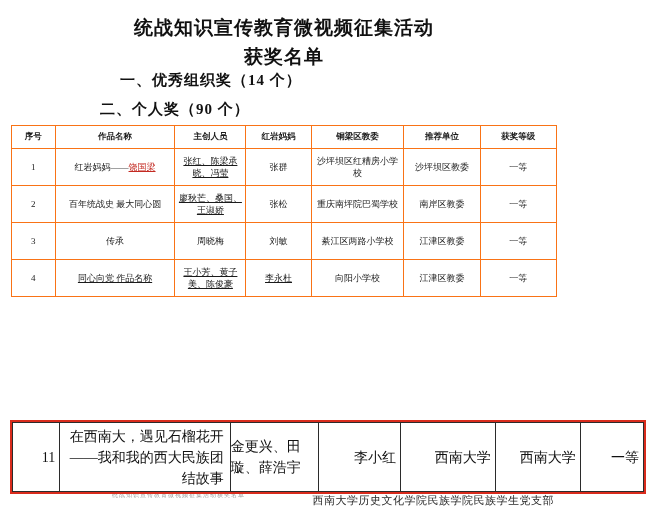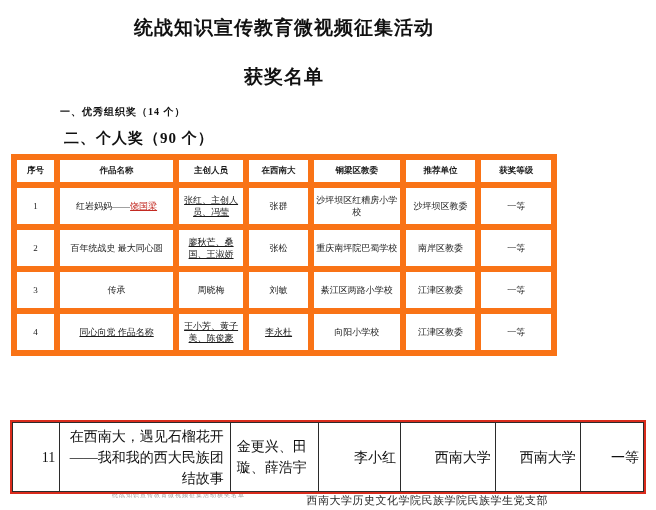--- a/index.html
+++ b/index.html
@@ -26,64 +26,62 @@
     font-family: "Liberation Serif", serif;
     font-weight: bold;
     font-size: 19px;
     letter-spacing: 1px;
     color: #111;
     margin-top: 14px;
     line-height: 1.5;
   }
   .doc-title .line2 {
     display: block;
-    margin-top: 20px;
   }
   .section {
-    margin-top: 14px;
-    padding-left: 60px;
-    font-family: "Liberation Serif", serif;
-    font-weight: bold;
-    font-size: 10px;
+    padding-left: 120px;
+    font-family: "Liberation Serif", serif;
+    font-weight: bold;
+    font-size: 15px;
     color: #111;
     letter-spacing: 1px;
   }
   .para {
     margin: 6px 0 0 0;
     padding: 0 118px 0 118px;
     font-family: "Liberation Serif", serif;
     font-size: 14.5px;
     line-height: 1.65;
     color: #1c1c1c;
     text-align: justify;
     letter-spacing: 0.5px;
   }
   .section2 {
     margin-top: 10px;
-    padding-left: 64px;
+    padding-left: 100px;
     font-family: "Liberation Serif", serif;
     font-weight: bold;
     font-size: 15px;
     color: #111;
     letter-spacing: 1px;
   }
 
   
   .table-wrap {
     margin: 6px auto 0 auto;
     width: 546px;
   }
   table.awards {
     border-collapse: collapse;
     width: 100%;
     table-layout: fixed;
     font-family: "Liberation Serif", serif;
   }
   table.awards th, table.awards td {
-    border: 6px solid #f97316;
+    border: 1px solid #f97316;
     text-align: center;
     vertical-align: middle;
     font-size: 9px;
     line-height: 1.35;
     padding: 2px 1px;
     color: #1b1b1b;
   }
   table.awards th {
     font-weight: bold;
     height: 18px;
@@ -124,25 +122,25 @@
     color: #111;
     padding: 2px 4px;
   }
   table.hi td.name-cell {
     text-align: right;
     padding-left: 8px;
     padding-right: 6px;
   }
   table.hi td.person-cell {
     text-align: left;
-    padding-left: 6px;
+    padding-left: 0;
   }
   .footer-note {
     position: absolute;
-    right: 20px;
+    right: 14px;
     bottom: 2px;
     font-family: "Liberation Serif", serif;
     font-size: 11px;
     color: #2a2a2a;
     letter-spacing: 0.5px;
     text-align: right;
   }
   .watermark {
     position: absolute;
     left: 112px;
@@ -177,31 +175,31 @@
         <col style="width:12%">
         <col style="width:17%">
         <col style="width:14%">
         <col style="width:14%">
       </colgroup>
       <thead>
         <tr>
           <th>序号</th>
           <th>作品名称</th>
           <th>主创人员</th>
-          <th>在西南大</th>
+          <th>红岩妈妈</th>
           <th>铜梁区教委</th>
           <th>推荐单位</th>
           <th>获奖等级</th>
         </tr>
       </thead>
       <tbody>
         <tr class="data-row">
           <td class="rowno">1</td>
           <td><span>红岩妈妈——</span><span class="u-red">饶国梁</span></td>
-          <td class="u-red">张红、主创人员、冯莹</td>
+          <td class="u-red">张红、陈梁承晓、冯莹</td>
           <td>张群</td>
           <td>沙坪坝区红糟房小学校</td>
           <td>沙坪坝区教委</td>
           <td>一等</td>
         </tr>
         <tr class="data-row">
           <td class="rowno">2</td>
           <td>百年统战史 最大同心圆</td>
           <td class="u-red">廖秋芒、桑国、王淑娇</td>
           <td>张松</td>

